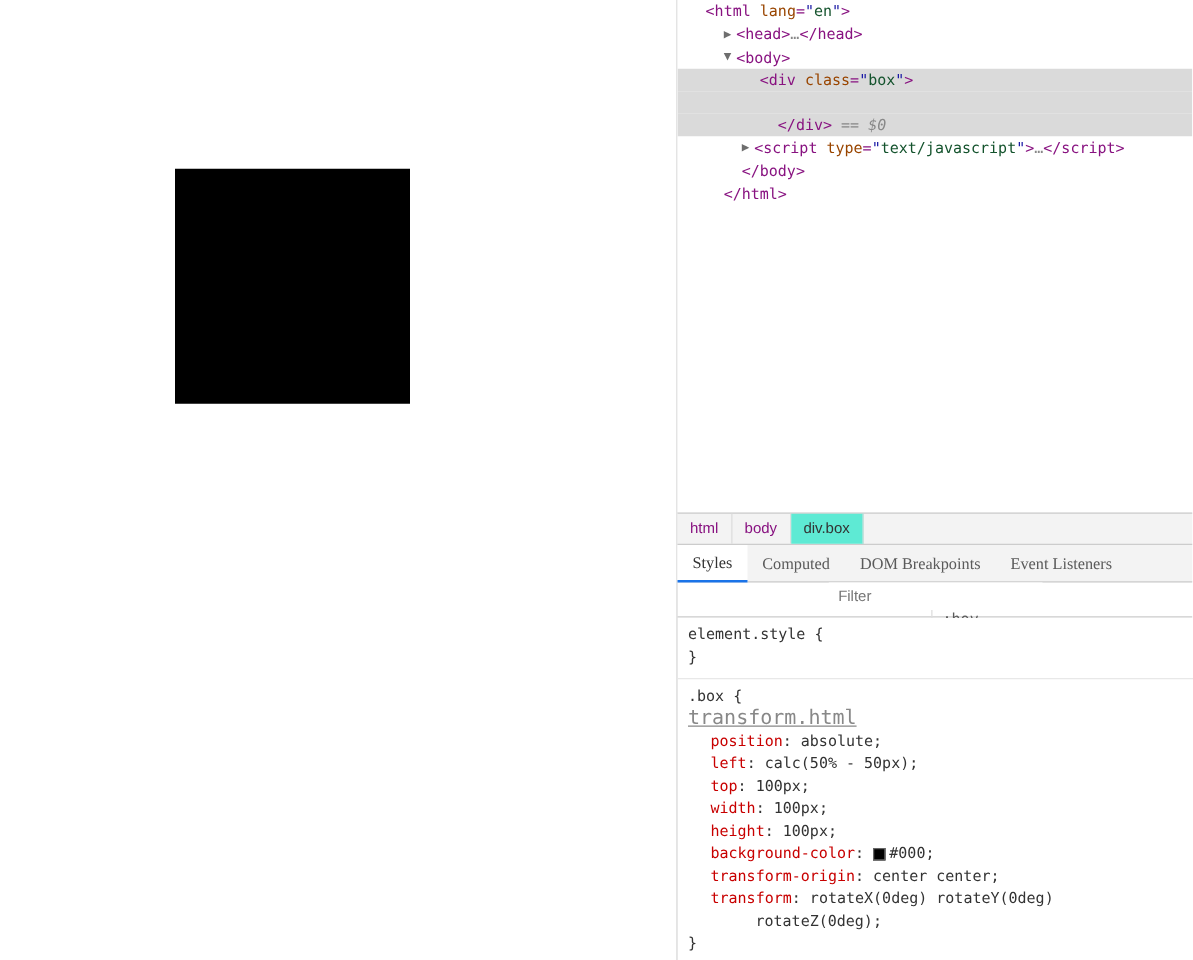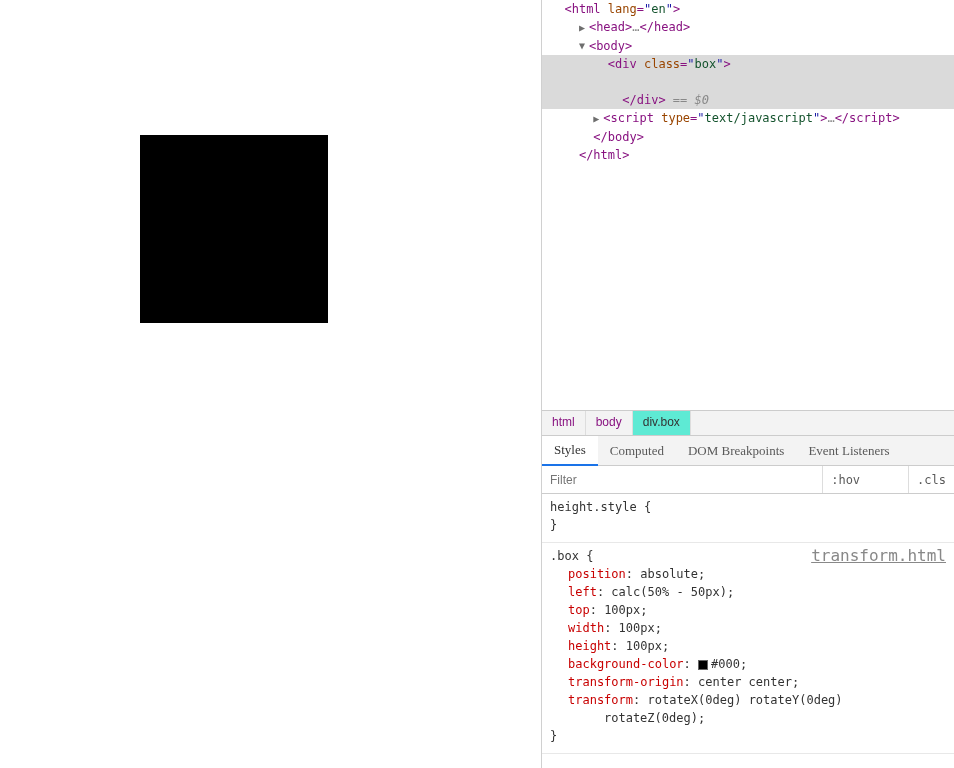--- a/index.html
+++ b/index.html
@@ -102,20 +102,21 @@
       border-bottom: 2px solid #1a73e8;
       background: #fff;
     }
 
     .filter-row {
       display: flex;
       align-items: center;
       border-bottom: 1px solid #ccc;
       height: 28px;
       font-family: "Segoe UI", Arial, sans-serif;
+      flex-direction: column;
     }
     .filter-input {
       flex: 1;
       border: none;
       padding: 4px 8px;
       font-size: 12px;
       color: #999;
       outline: none;
       font-family: "Segoe UI", Arial, sans-serif;
     }
@@ -140,20 +141,21 @@
       background: #fff;
     }
     .rule-block {
       padding: 4px 8px 8px 8px;
       border-bottom: 1px solid #e8e8e8;
       line-height: 18px;
     }
     .rule-header {
       display: flex;
       justify-content: space-between;
+      flex-direction: column;
     }
     .selector { color: #333; }
     .brace { color: #333; }
     .src-link {
       color: #888;
       text-decoration: underline;
       cursor: pointer;
       font-size: 16px;
     }
     .prop-line { padding-left: 18px; white-space: pre; }
@@ -206,21 +208,21 @@
 
   <div class="filter-row">
     <input class="filter-input" placeholder="Filter" style="">
     <div class="filter-btn">:hov</div>
     <div class="filter-btn">.cls</div>
   </div>
 
   <div class="styles-body">
 
     <div class="rule-block">
-      <div><span class="selector">height.style</span> <span class="brace">{</span></div>
+      <div><span class="selector">element.style</span> <span class="brace">{</span></div>
       <div><span class="brace">}</span></div>
     </div>
 
     <div class="rule-block">
       <div class="rule-header">
         <div><span class="selector">.box</span> <span class="brace">{</span></div>
         <div class="src-link">transform.html</div>
       </div>
       <div class="prop-line"><span class="prop-name">position</span><span class="prop-colon">: </span><span class="prop-val">absolute;</span></div>
       <div class="prop-line"><span class="prop-name">left</span><span class="prop-colon">: </span><span class="prop-val">calc(50% - 50px);</span></div>

